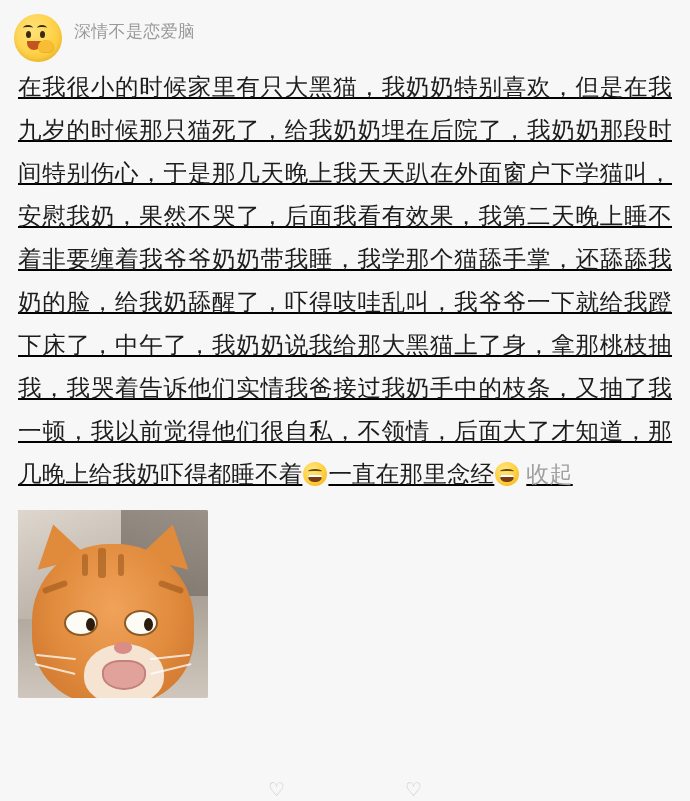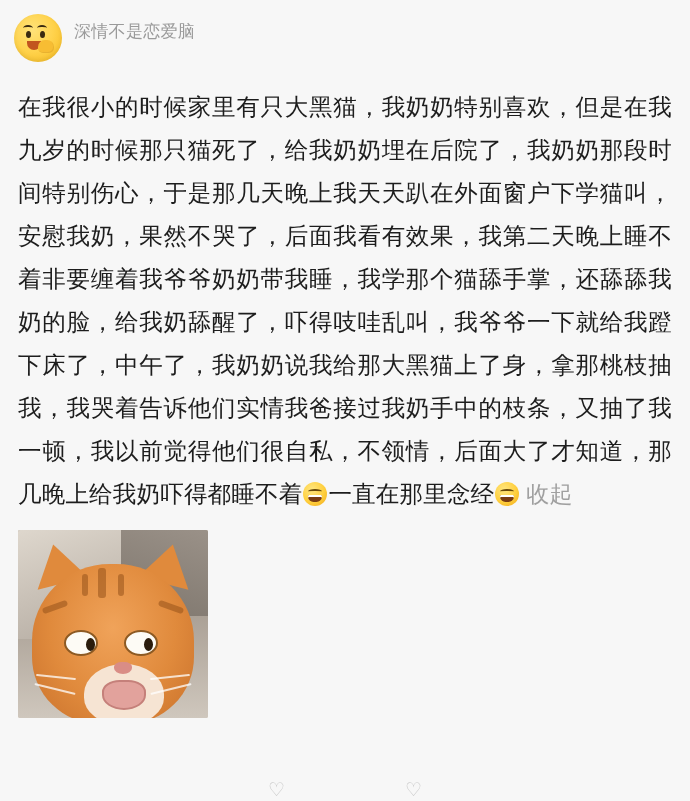--- a/index.html
+++ b/index.html
@@ -78,22 +78,23 @@
     box-shadow: -1px -1px 0 rgba(0,0,0,0.06) inset;
   }
   .username {
     color: #9a9a9a;
     font-size: 17px;
     line-height: 24px;
     padding-top: 6px;
     letter-spacing: 0.3px;
   }
   .post-body {
-    margin-top: 20px;
+    margin-top: 0;
     padding-left: 0;
+    text-decoration: underline;
   }
   .post-text {
     font-size: 23.5px;
     line-height: 43px;
     color: #1d1d1d;
     letter-spacing: 0.2px;
     text-align: justify;
     margin: 0;
     padding-left: 4px;
   }

